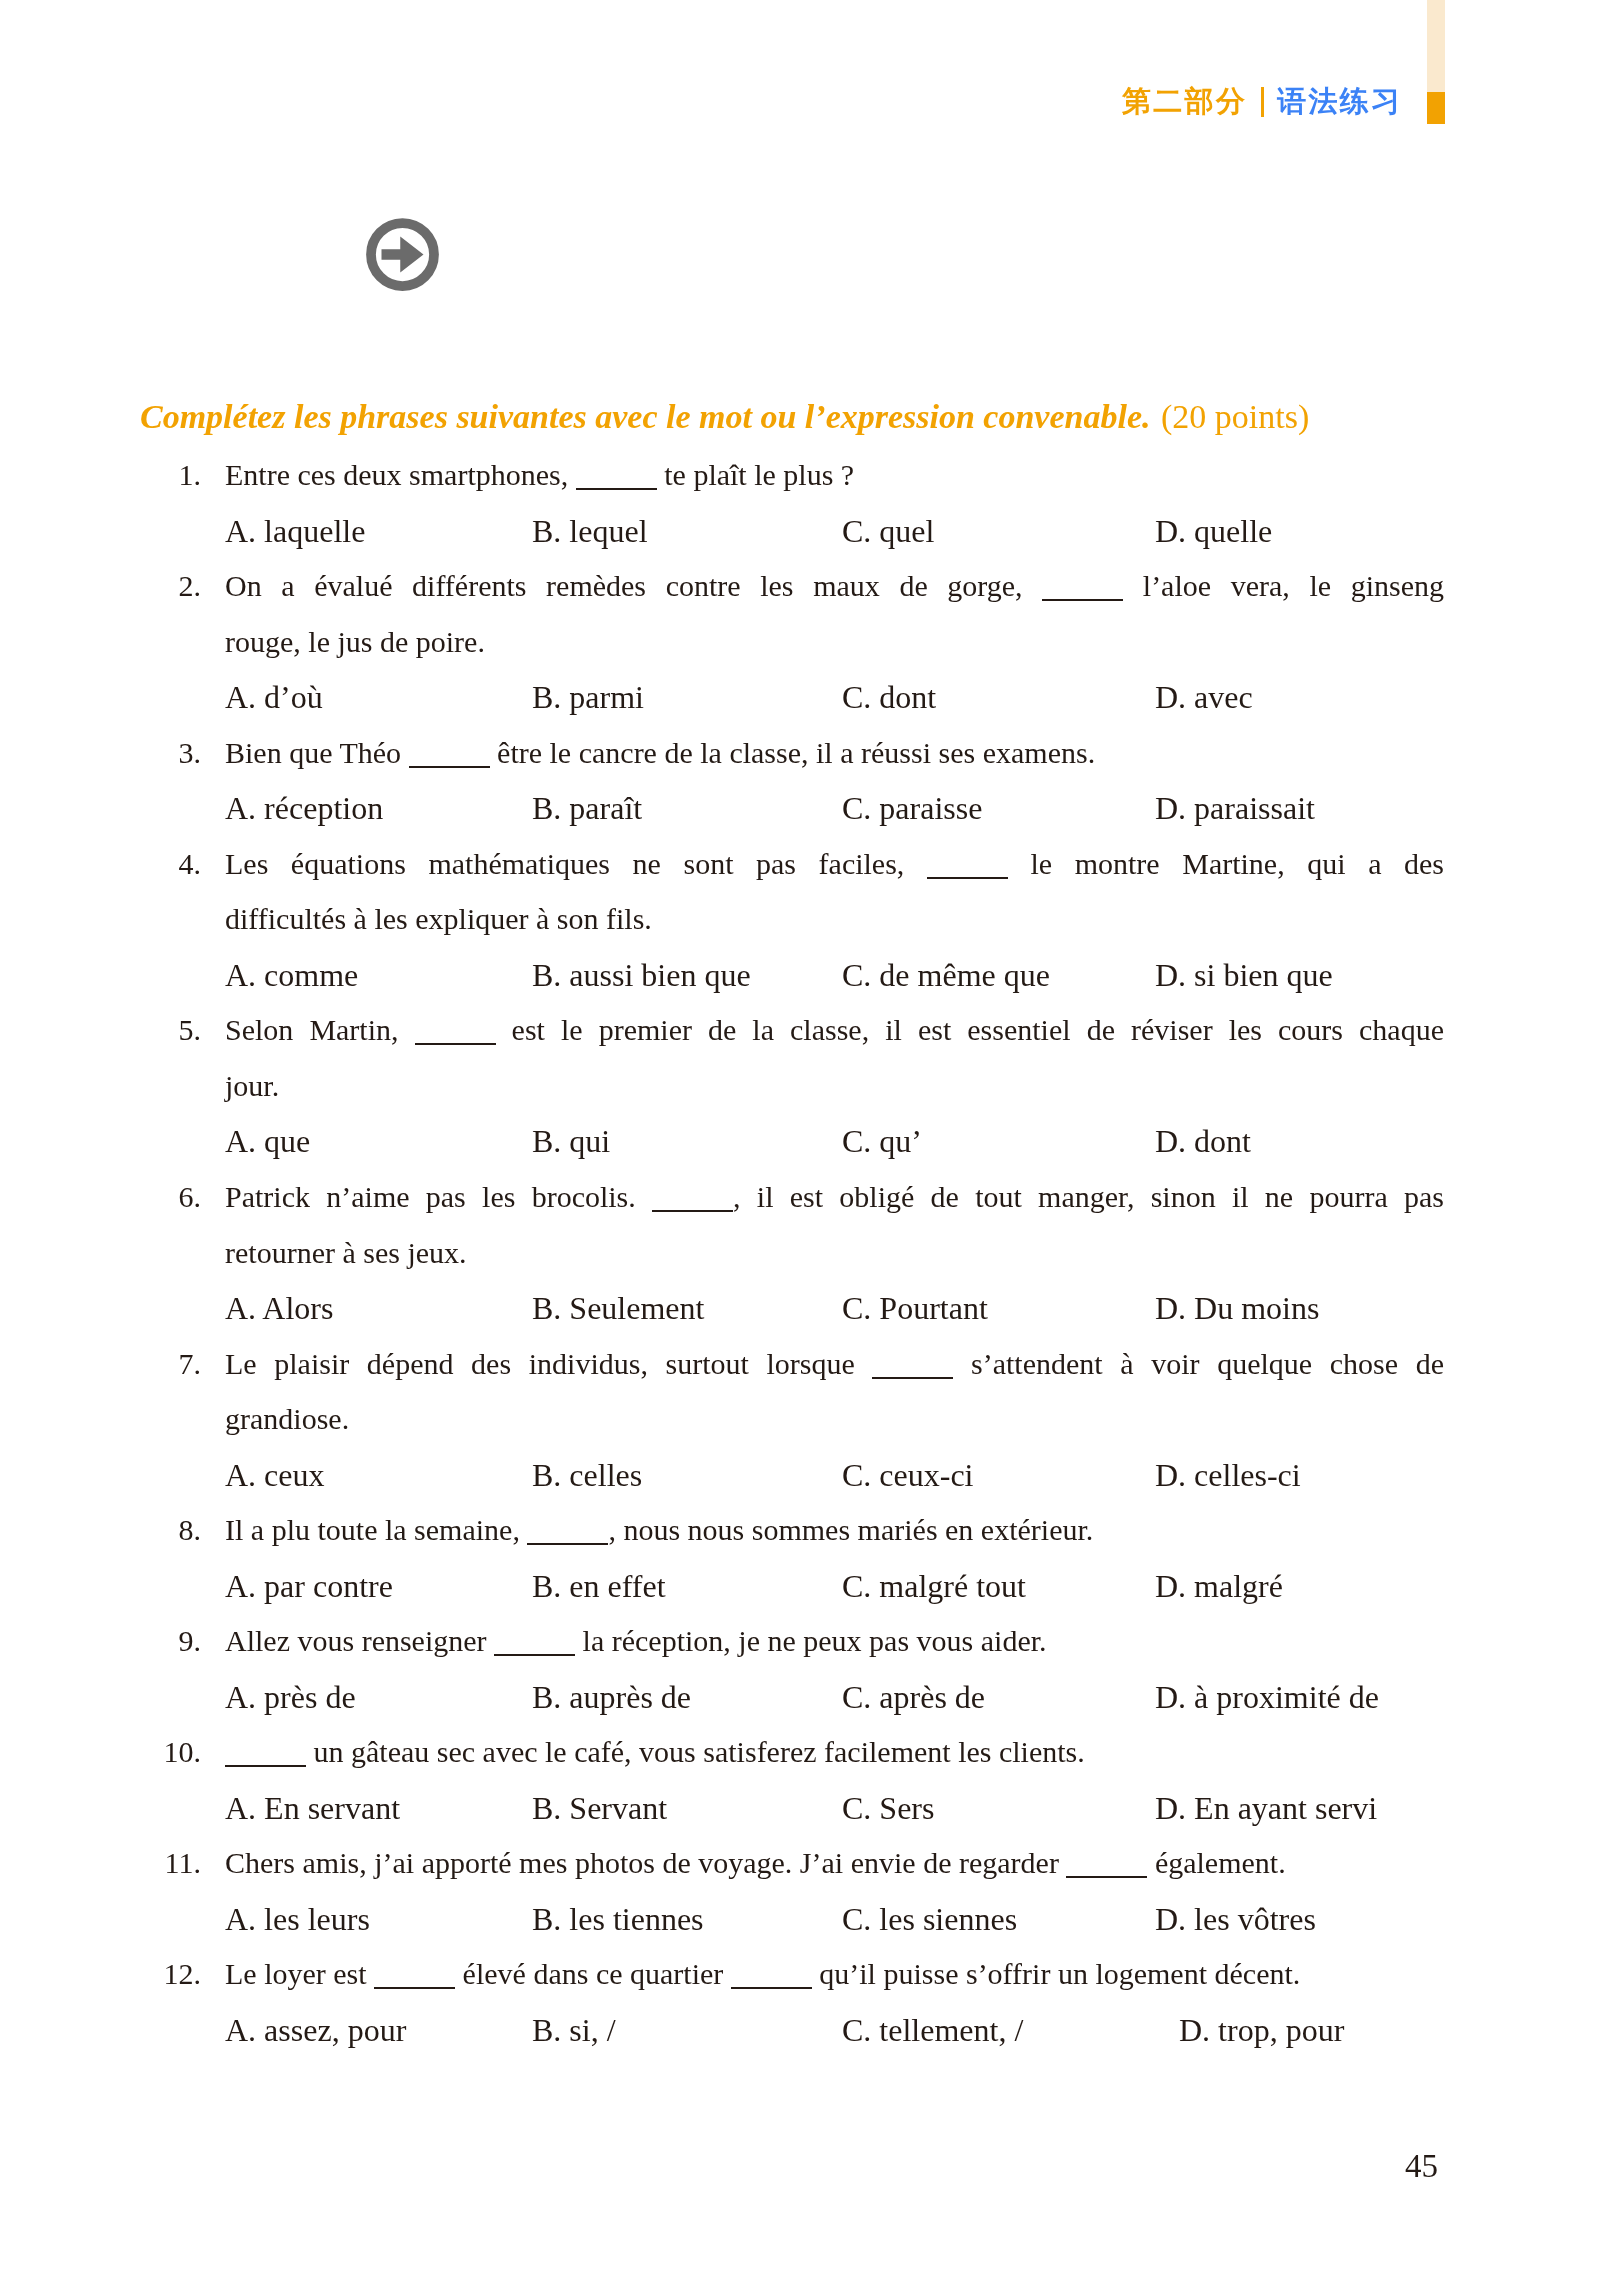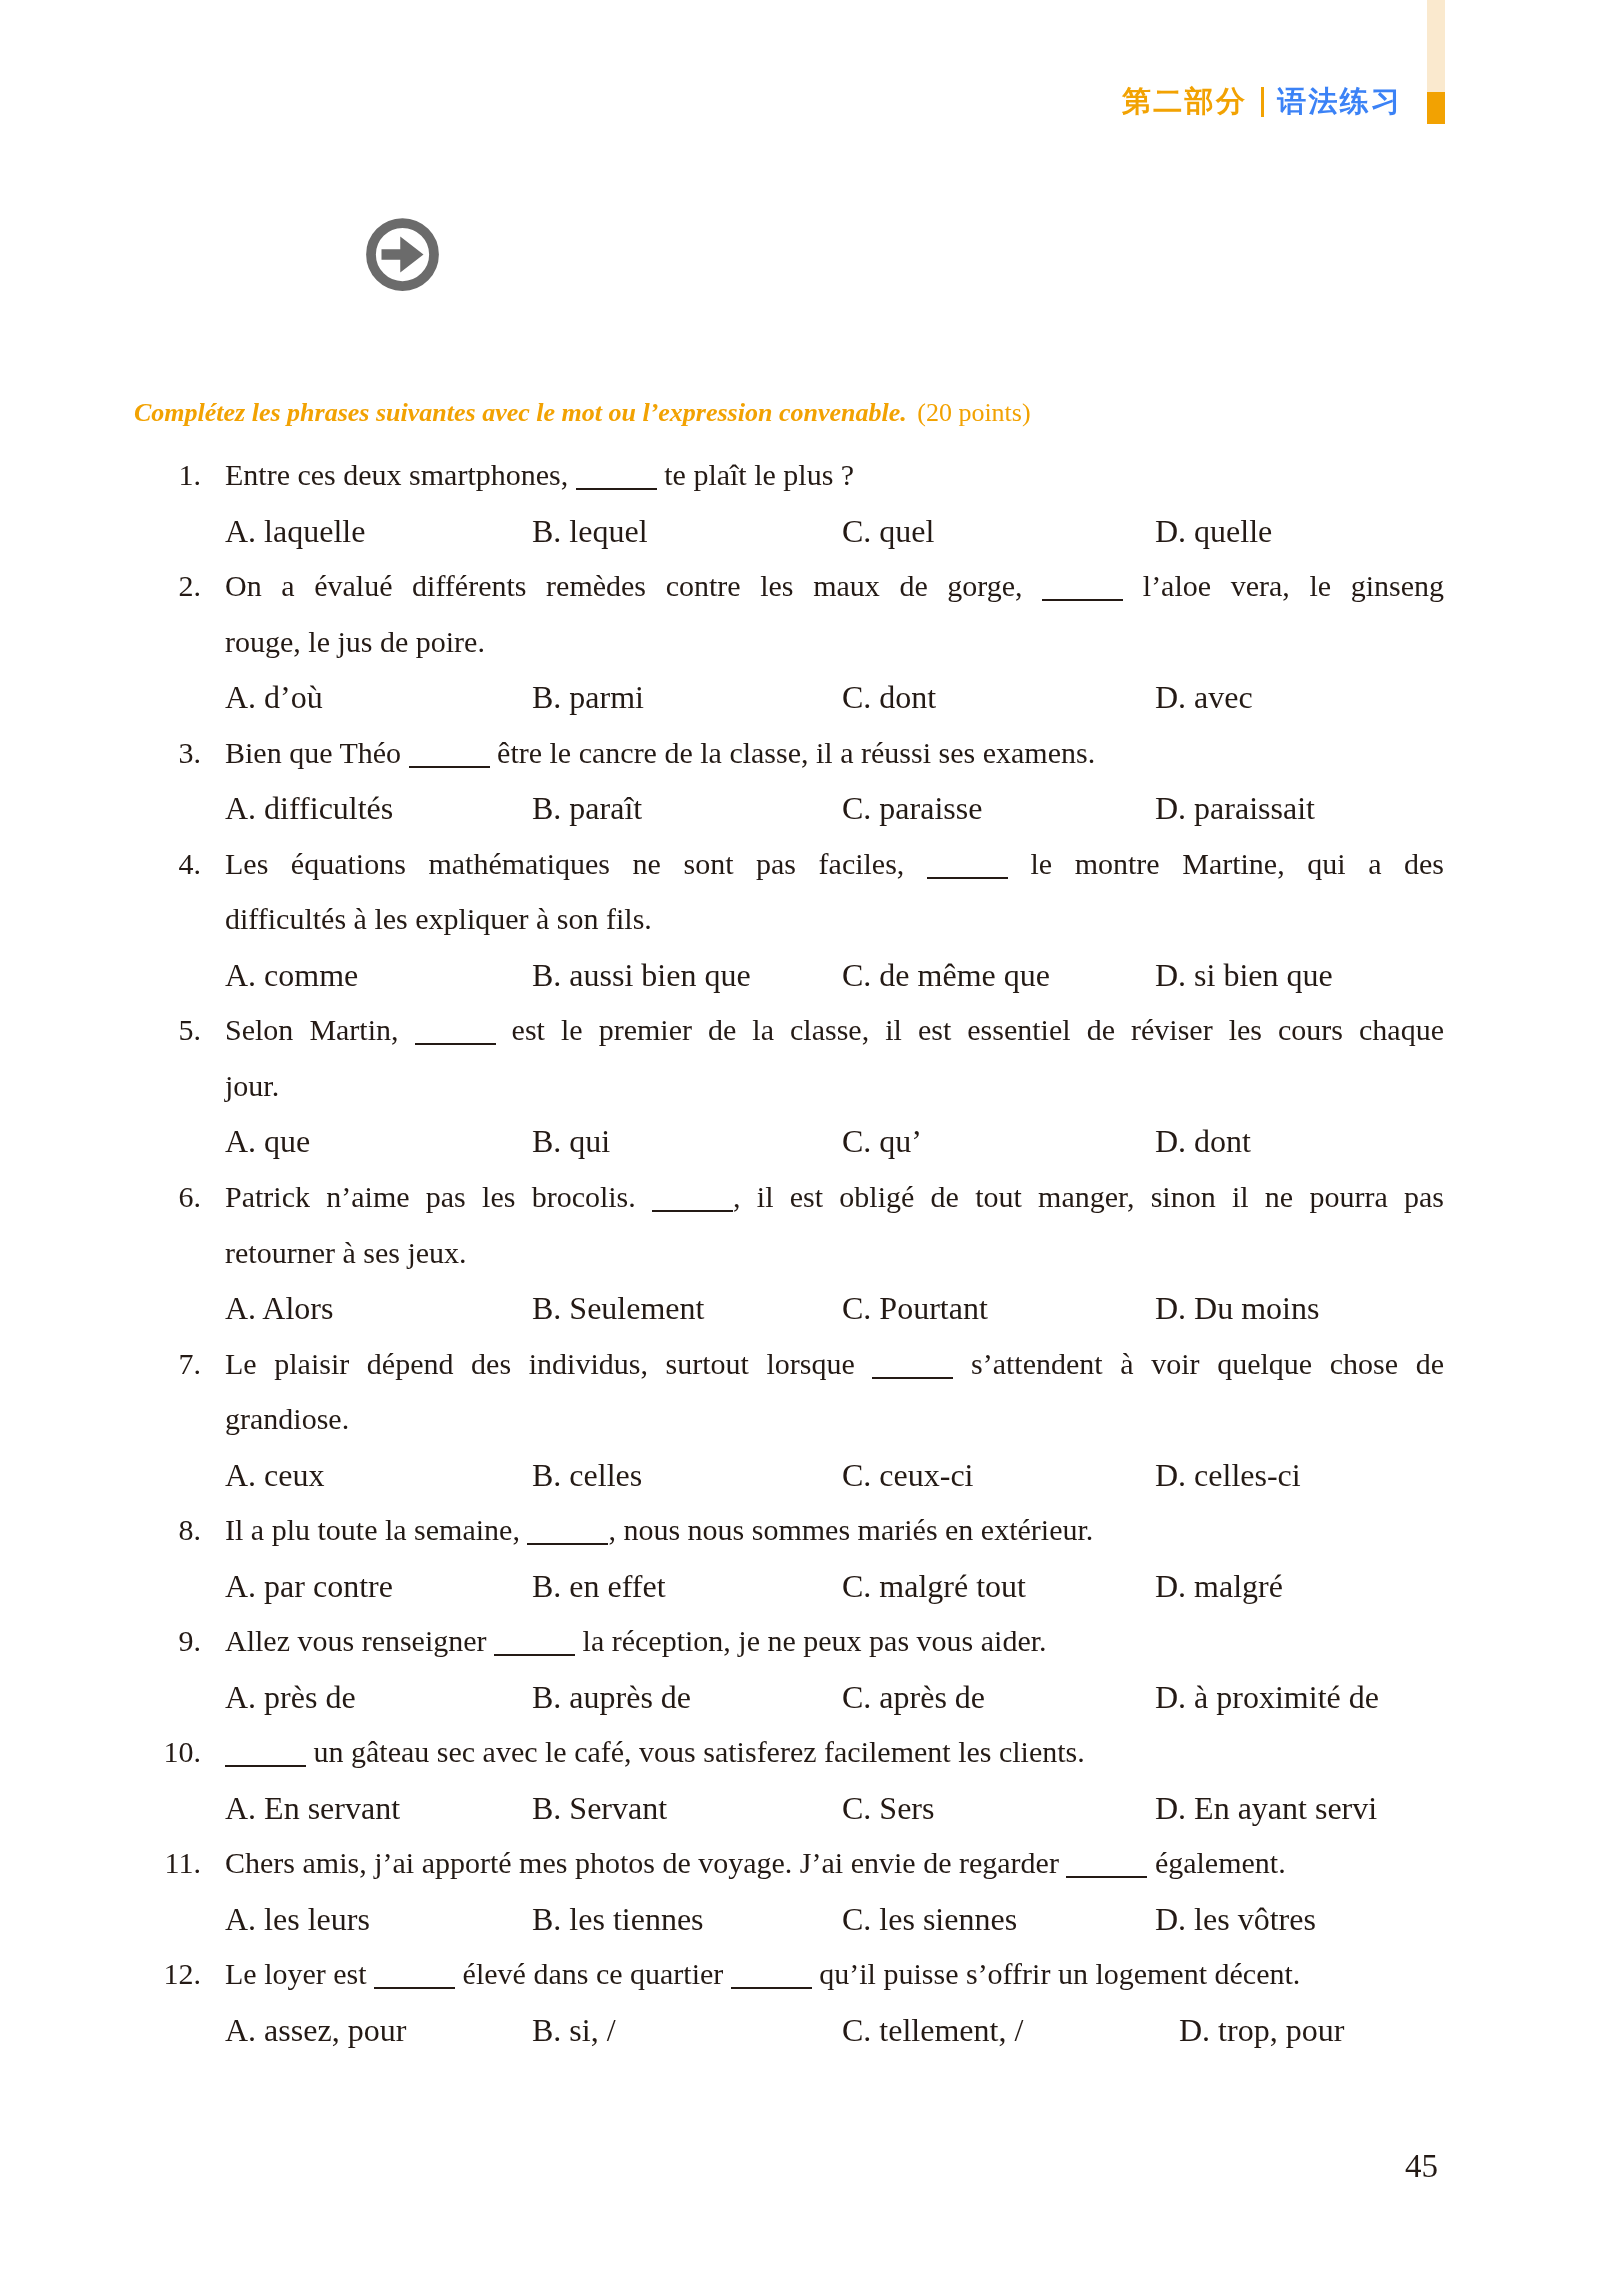--- a/index.html
+++ b/index.html
@@ -14,21 +14,21 @@
   .hdr .div{width:3px;height:30px;background:#f2a202;margin:0 13.5px;}
   .hdr .p2{color:#3b82f6;font-weight:bold;letter-spacing:2.3px;}
   .bar{position:absolute;left:1427px;width:18px;}
   .bar.cream{top:0;height:92px;background:#fae9ce;}
   .bar.orange{top:92px;height:31.5px;background:#f2a202;}
   
   .badge{position:absolute;left:160px;top:219px;width:223px;height:71px;background:#f2a202;
          color:#ffffff;font-weight:bold;font-size:59px;line-height:68px;text-align:center;}
   .badge-ico{position:absolute;left:365px;top:217px;width:75px;height:75px;}
   
-  .instr{position:absolute;left:134px;top:398px;white-space:nowrap;font-size:26px;color:#f2a202;}
+  .instr{position:absolute;left:140px;top:398px;white-space:nowrap;font-size:34px;color:#f2a202;}
   .instr .main{font-weight:bold;font-style:italic;}
   .instr .pts{margin-left:10.5px;}
   
   .qline{position:absolute;left:225px;width:1219px;height:56px;line-height:56px;
          font-size:30px;white-space:nowrap;}
   .qline.just{white-space:normal;text-align:justify;text-align-last:justify;}
   .qnum{position:absolute;left:113px;width:88px;height:56px;line-height:56px;
         font-size:30px;text-align:right;}
   .optrow{position:absolute;left:225px;width:1219px;height:56px;line-height:56px;font-size:32px;}
   .opt{position:absolute;top:0;white-space:nowrap;}
@@ -74,21 +74,21 @@
       <div class="qline" style="top: 614px;">rouge, le jus de poire.</div>
       <div class="optrow" style="top: 669px;">
         <span class="opt" style="left: 0px;">A. d’où</span>
         <span class="opt" style="left: 307px;">B. parmi</span>
         <span class="opt" style="left: 617px;">C. dont</span>
         <span class="opt" style="left: 930px;">D. avec</span>
       </div>
       <div class="qnum" style="top: 725px;">3.</div>
       <div class="qline" style="top: 725px;">Bien que Théo <span class="blank"></span> être le cancre de la classe, il a réussi ses examens.</div>
       <div class="optrow" style="top: 780px;">
-        <span class="opt" style="left: 0px;">A. difficultés</span>
+        <span class="opt" style="left: 0px;">A. réception</span>
         <span class="opt" style="left: 307px;">B. paraît</span>
         <span class="opt" style="left: 617px;">C. paraisse</span>
         <span class="opt" style="left: 930px;">D. paraissait</span>
       </div>
       <div class="qnum" style="top: 836px;">4.</div>
       <div class="qline just" style="top: 836px;">Les équations mathématiques ne sont pas faciles, <span class="blank"></span> le montre Martine, qui a des</div>
       <div class="qline" style="top: 891px;">difficultés à les expliquer à son fils.</div>
       <div class="optrow" style="top: 947px;">
         <span class="opt" style="left: 0px;">A. comme</span>
         <span class="opt" style="left: 307px;">B. aussi bien que</span>

